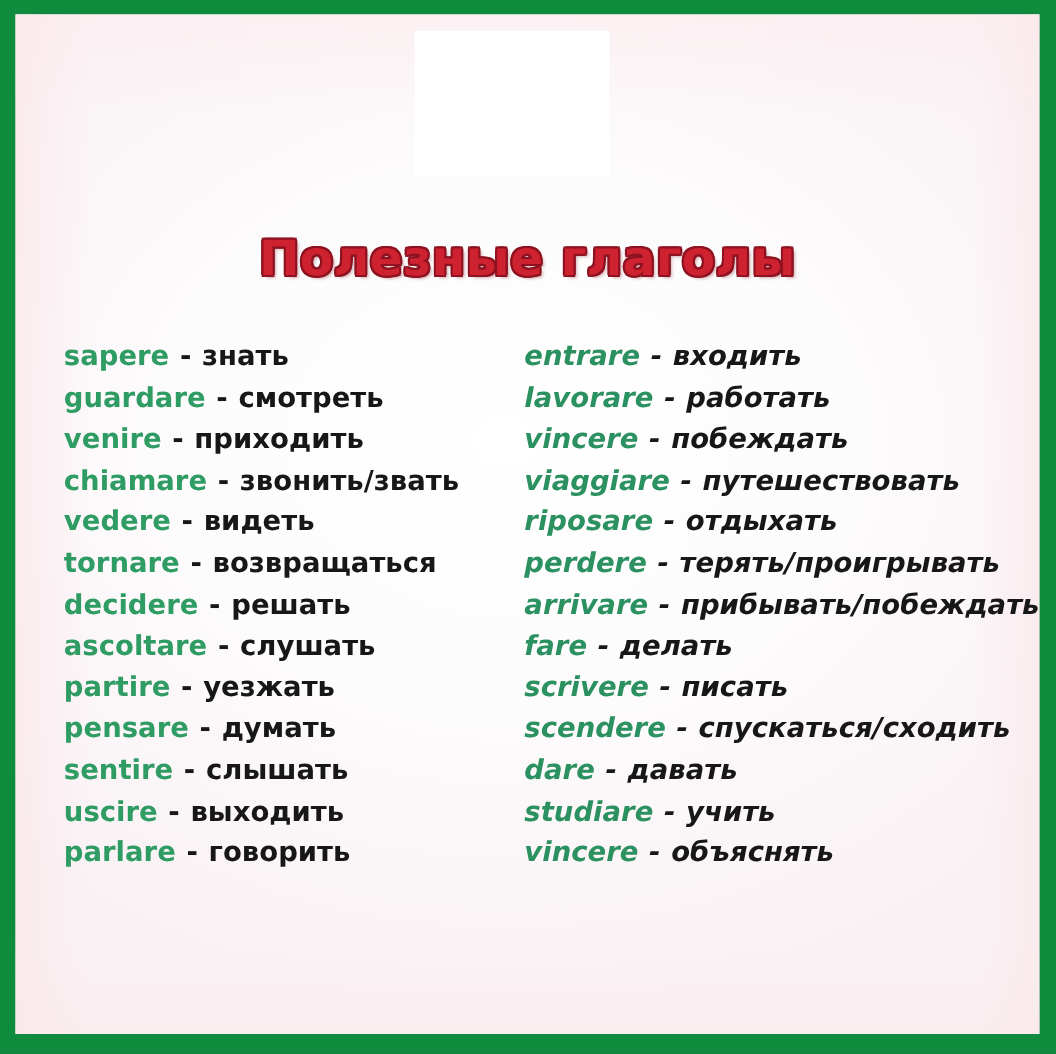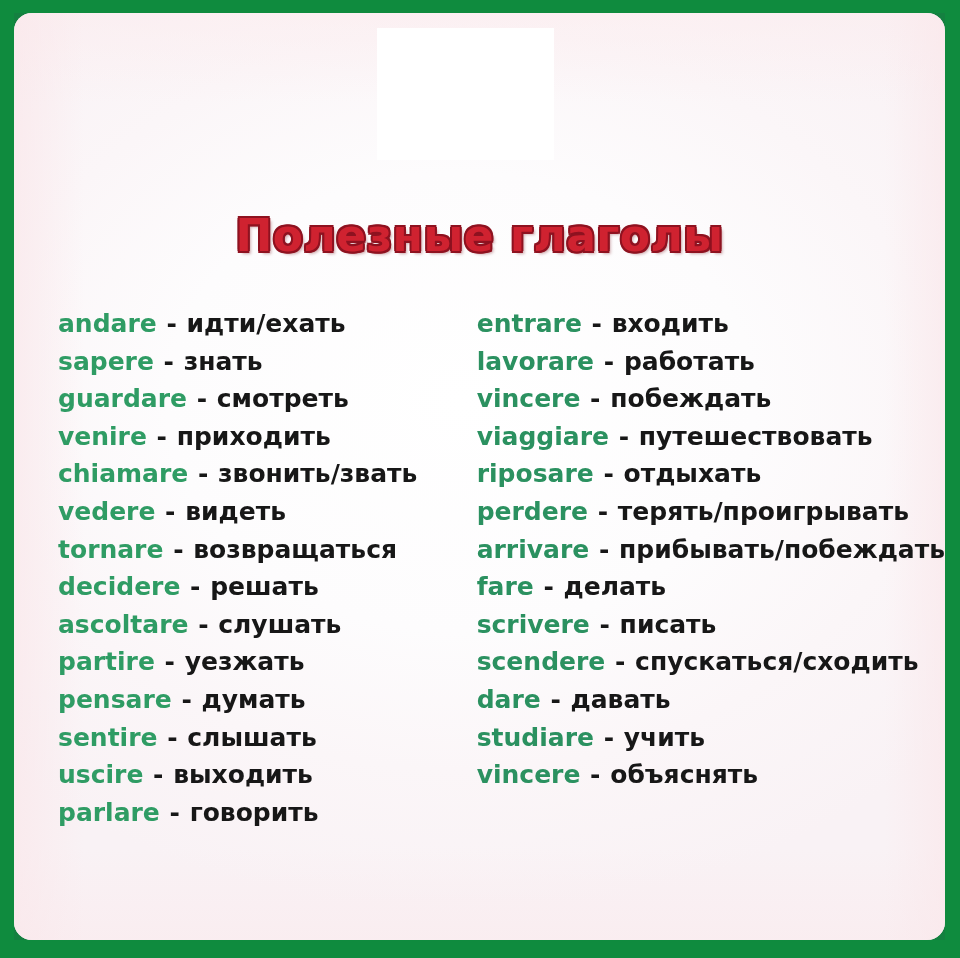--- a/index.html
+++ b/index.html
@@ -30,21 +30,20 @@
 
   
   #card {
     position: relative;
     width: 100%;
     height: 100%;
     box-sizing: border-box;
     background:
       radial-gradient(ellipse 70% 55% at 48% 42%, #ffffff 0%, #fdfcfd 45%, #fbf6f8 72%, #f9f2f5 100%);
     overflow: hidden;
-    border-radius: 18px;
   }
   
   #card::before {
     content: "";
     position: absolute;
     inset: 0;
     background:
       linear-gradient(90deg, rgba(250,232,235,.75) 0px, rgba(255,255,255,0) 70px),
       linear-gradient(270deg, rgba(250,232,235,.7) 0px, rgba(255,255,255,0) 60px),
       linear-gradient(180deg, rgba(252,236,238,.55) 0px, rgba(255,255,255,0) 90px),
@@ -97,21 +96,21 @@
     width: 100%;
     z-index: 3;
     display: flex;
     align-items: flex-start;
   }
   .vcol {
     display: flex;
     flex-direction: column;
   }
   #col-left  { margin-left: 44px;  width: 410px; }
-  #col-right { margin-left: 12px;  width: 470px; }
+  #col-right { margin-left: 12px;  width: 470px; font-style: italic; }
 
   .verb-row {
     height: 37.6px;
     line-height: 37.6px;
     white-space: nowrap;
     font-family: "DejaVu Sans", "Liberation Sans", sans-serif;
     font-size: 25px;
     font-weight: bold;
     color: #171717;
   }
@@ -133,21 +132,20 @@
 
 <div id="poster">
   <div id="card">
 
     <div id="white-patch"></div>
 
     <h1 id="title">Полезные глаголы</h1>
 
     <div id="columns">
       <div class="vcol" id="col-left">
-          <div class="verb-row"><span class="it">andare</span><span class="dash"> - </span><span class="ru">идти/ехать</span></div>
           <div class="verb-row"><span class="it">sapere</span><span class="dash"> - </span><span class="ru">знать</span></div>
           <div class="verb-row"><span class="it">guardare</span><span class="dash"> - </span><span class="ru">смотреть</span></div>
           <div class="verb-row"><span class="it">venire</span><span class="dash"> - </span><span class="ru">приходить</span></div>
           <div class="verb-row"><span class="it">chiamare</span><span class="dash"> - </span><span class="ru">звонить/звать</span></div>
           <div class="verb-row"><span class="it">vedere</span><span class="dash"> - </span><span class="ru">видеть</span></div>
           <div class="verb-row"><span class="it">tornare</span><span class="dash"> - </span><span class="ru">возвращаться</span></div>
           <div class="verb-row"><span class="it">decidere</span><span class="dash"> - </span><span class="ru">решать</span></div>
           <div class="verb-row"><span class="it">ascoltare</span><span class="dash"> - </span><span class="ru">слушать</span></div>
           <div class="verb-row"><span class="it">partire</span><span class="dash"> - </span><span class="ru">уезжать</span></div>
           <div class="verb-row"><span class="it">pensare</span><span class="dash"> - </span><span class="ru">думать</span></div>

